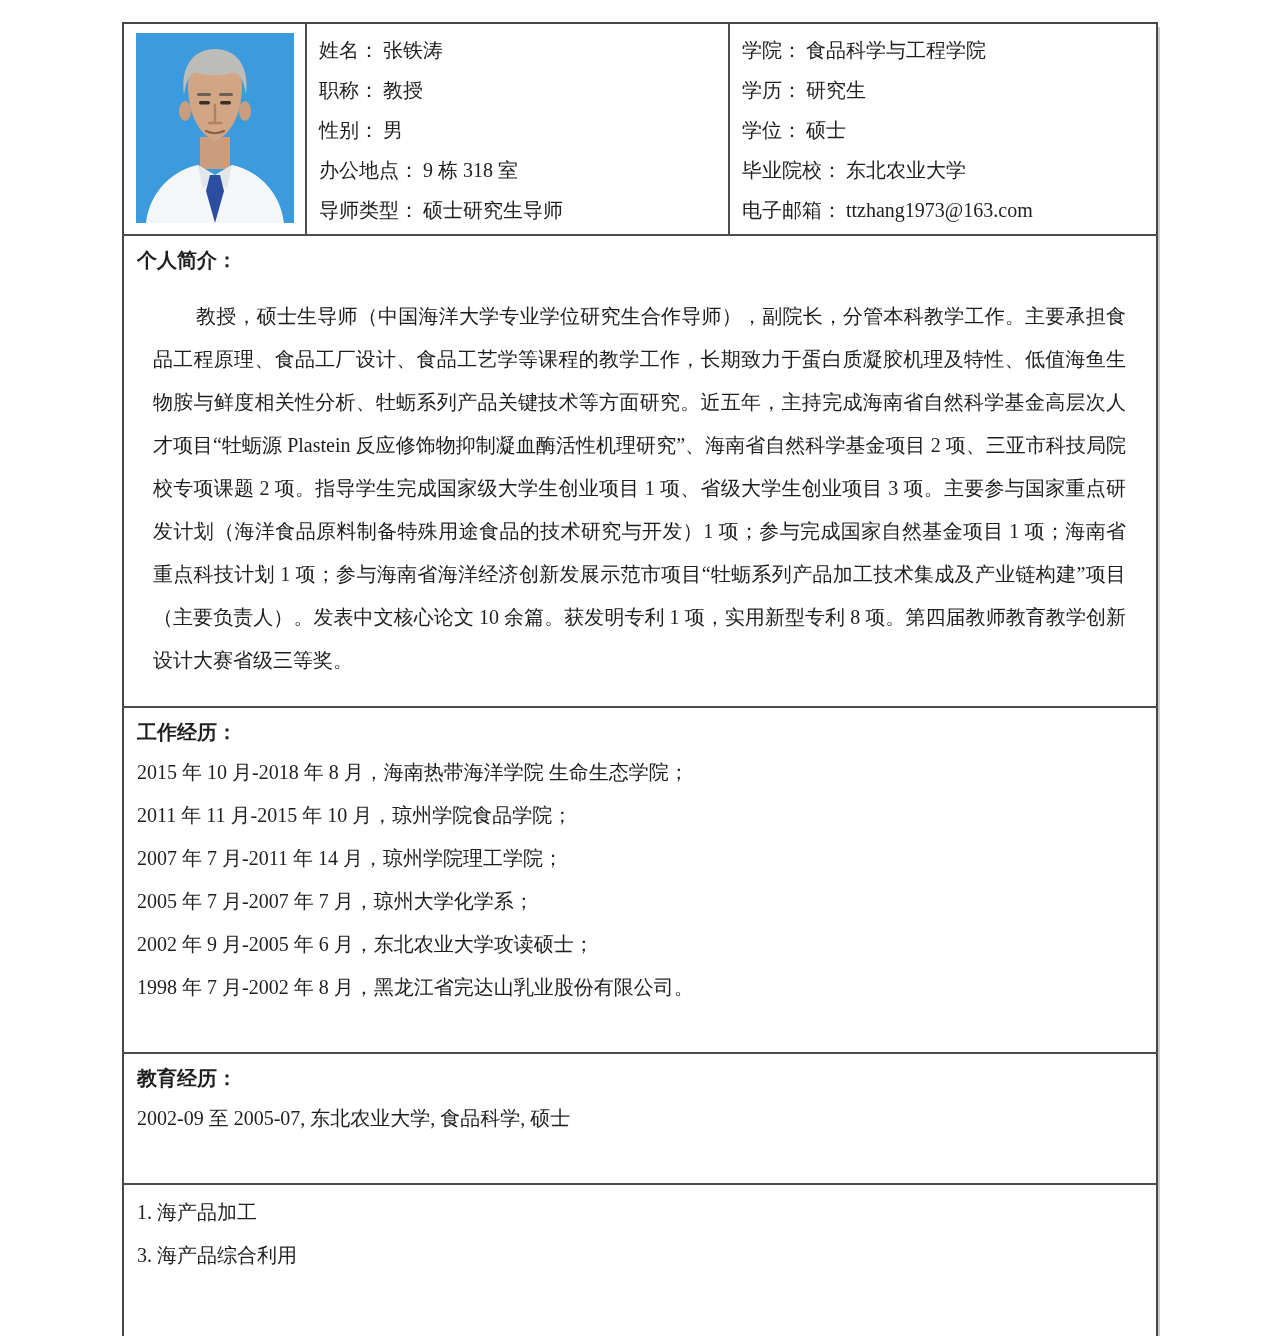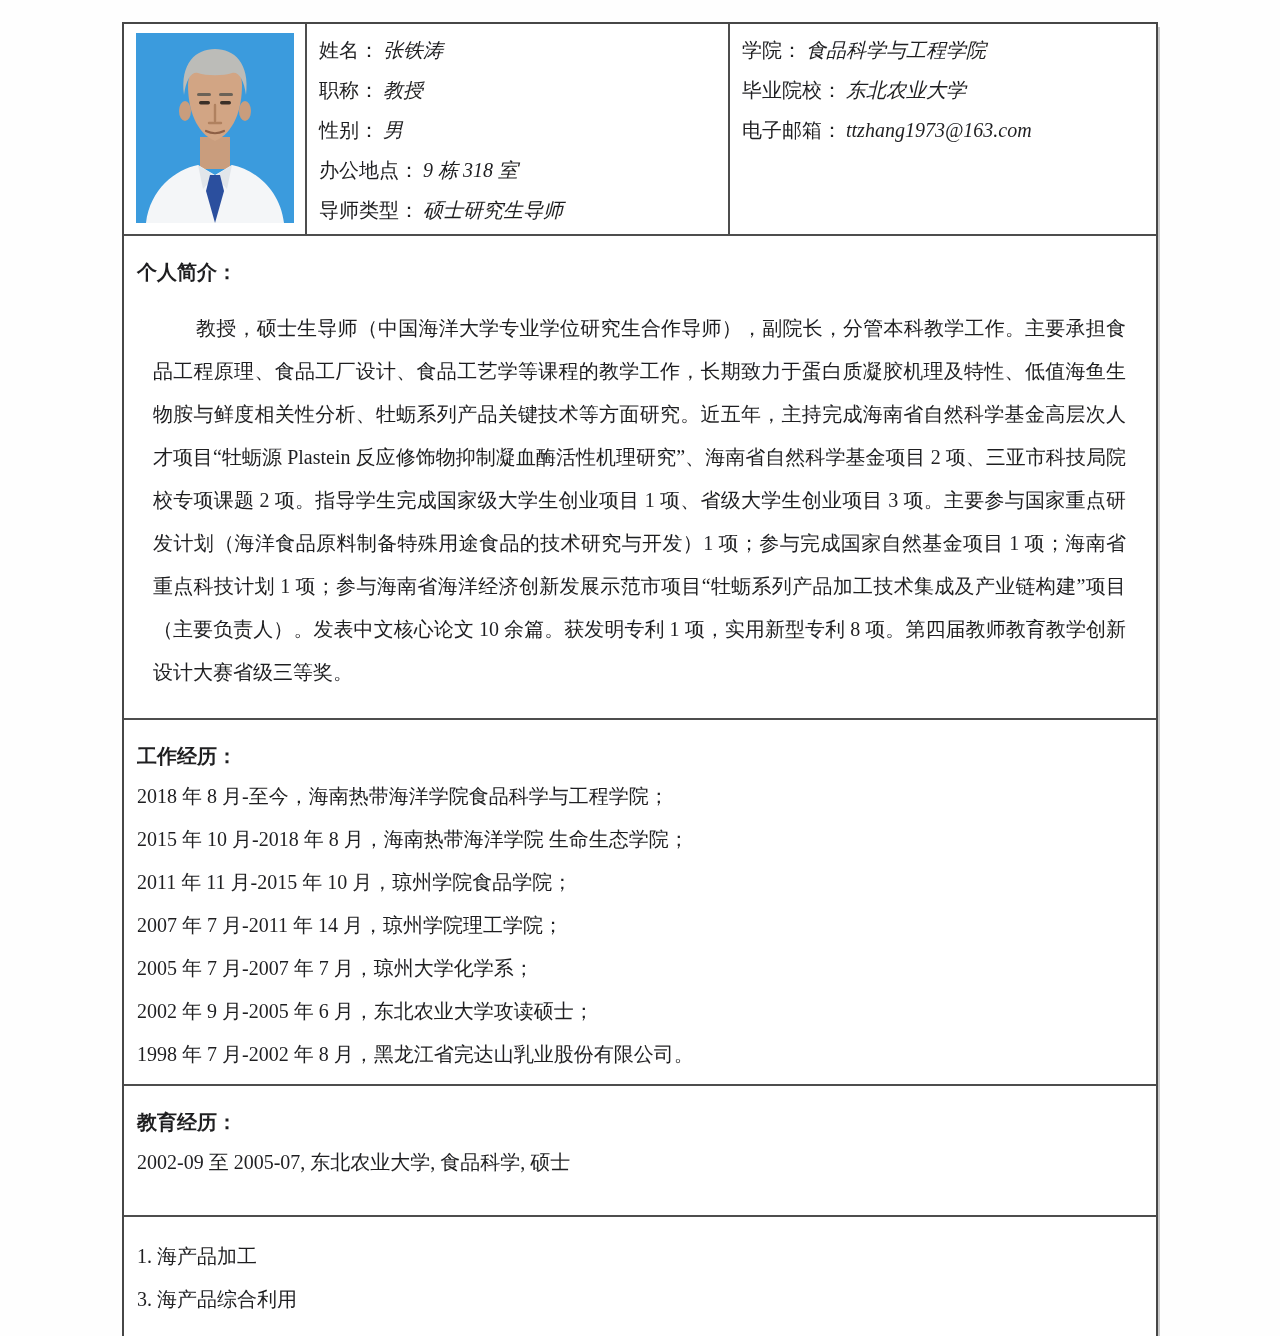--- a/index.html
+++ b/index.html
@@ -37,24 +37,24 @@
     font-size: 20px;
     padding: 6px 10px 4px 12px;
   }
   .info-col.left {
     width: 425px; flex: 0 0 425px;
     border-left: 2px solid #4d4d4d;
     border-right: 2px solid #4d4d4d;
   }
   .info-col.right { flex: 1 1 auto; }
   .field { line-height: 40px; white-space: nowrap; }
-  .field .value { margin-left: 4px; font-style: italic; }
+  .field .value { margin-left: 4px; }
   
   .section {
-    padding: 18px 14px 8px 13px;
+    padding: 6px 14px 8px 13px;
     border-bottom: 2px solid #4d4d4d;
     font-size: 20px;
   }
   .section.last { border-bottom: none; }
   .sec-title {
     font-weight: bold;
     font-size: 20px;
     line-height: 37px;
   }
   .intro {
@@ -111,33 +111,34 @@
     <div class="info-col left">
       <div class="field"><span class="label">姓名：</span><span class="value">张铁涛</span></div>
       <div class="field"><span class="label">职称：</span><span class="value">教授</span></div>
       <div class="field"><span class="label">性别：</span><span class="value">男</span></div>
       <div class="field"><span class="label">办公地点：</span><span class="value">9 栋 318 室</span></div>
       <div class="field"><span class="label">导师类型：</span><span class="value">硕士研究生导师</span></div>
     </div>
 
     <div class="info-col right">
       <div class="field"><span class="label">学院：</span><span class="value">食品科学与工程学院</span></div>
+      <div class="field"><span class="label">学历：</span><span class="value">研究生</span></div>
+      <div class="field"><span class="label">学位：</span><span class="value">硕士</span></div>
       <div class="field"><span class="label">毕业院校：</span><span class="value">东北农业大学</span></div>
       <div class="field"><span class="label">电子邮箱：</span><span class="value">ttzhang1973@163.com</span></div>
     </div>
   </div>
 
   <div class="section intro-sec">
     <div class="sec-title">个人简介：</div>
     <p class="intro">教授，硕士生导师（中国海洋大学专业学位研究生合作导师），副院长，分管本科教学工作。主要承担食品工程原理、食品工厂设计、食品工艺学等课程的教学工作，长期致力于蛋白质凝胶机理及特性、低值海鱼生物胺与鲜度相关性分析、牡蛎系列产品关键技术等方面研究。近五年，主持完成海南省自然科学基金高层次人才项目“牡蛎源 Plastein 反应修饰物抑制凝血酶活性机理研究”、海南省自然科学基金项目 2 项、三亚市科技局院校专项课题 2 项。指导学生完成国家级大学生创业项目 1 项、省级大学生创业项目 3 项。主要参与国家重点研发计划（海洋食品原料制备特殊用途食品的技术研究与开发）1 项；参与完成国家自然基金项目 1 项；海南省重点科技计划 1 项；参与海南省海洋经济创新发展示范市项目“牡蛎系列产品加工技术集成及产业链构建”项目（主要负责人）。发表中文核心论文 10 余篇。获发明专利 1 项，实用新型专利 8 项。第四届教师教育教学创新设计大赛省级三等奖。</p>
   </div>
 
   <div class="section work-sec">
     <div class="sec-title">工作经历：</div>
-    <div class="line">2018 年 8 月-至今，海南热带海洋学院食品科学与工程学院；</div>
     <div class="line">2015 年 10 月-2018 年 8 月，海南热带海洋学院 生命生态学院；</div>
     <div class="line">2011 年 11 月-2015 年 10 月，琼州学院食品学院；</div>
     <div class="line">2007 年 7 月-2011 年 14 月，琼州学院理工学院；</div>
     <div class="line">2005 年 7 月-2007 年 7 月，琼州大学化学系；</div>
     <div class="line">2002 年 9 月-2005 年 6 月，东北农业大学攻读硕士；</div>
     <div class="line">1998 年 7 月-2002 年 8 月，黑龙江省完达山乳业股份有限公司。</div>
   </div>
 
   <div class="section edu-sec">
     <div class="sec-title">教育经历：</div>

